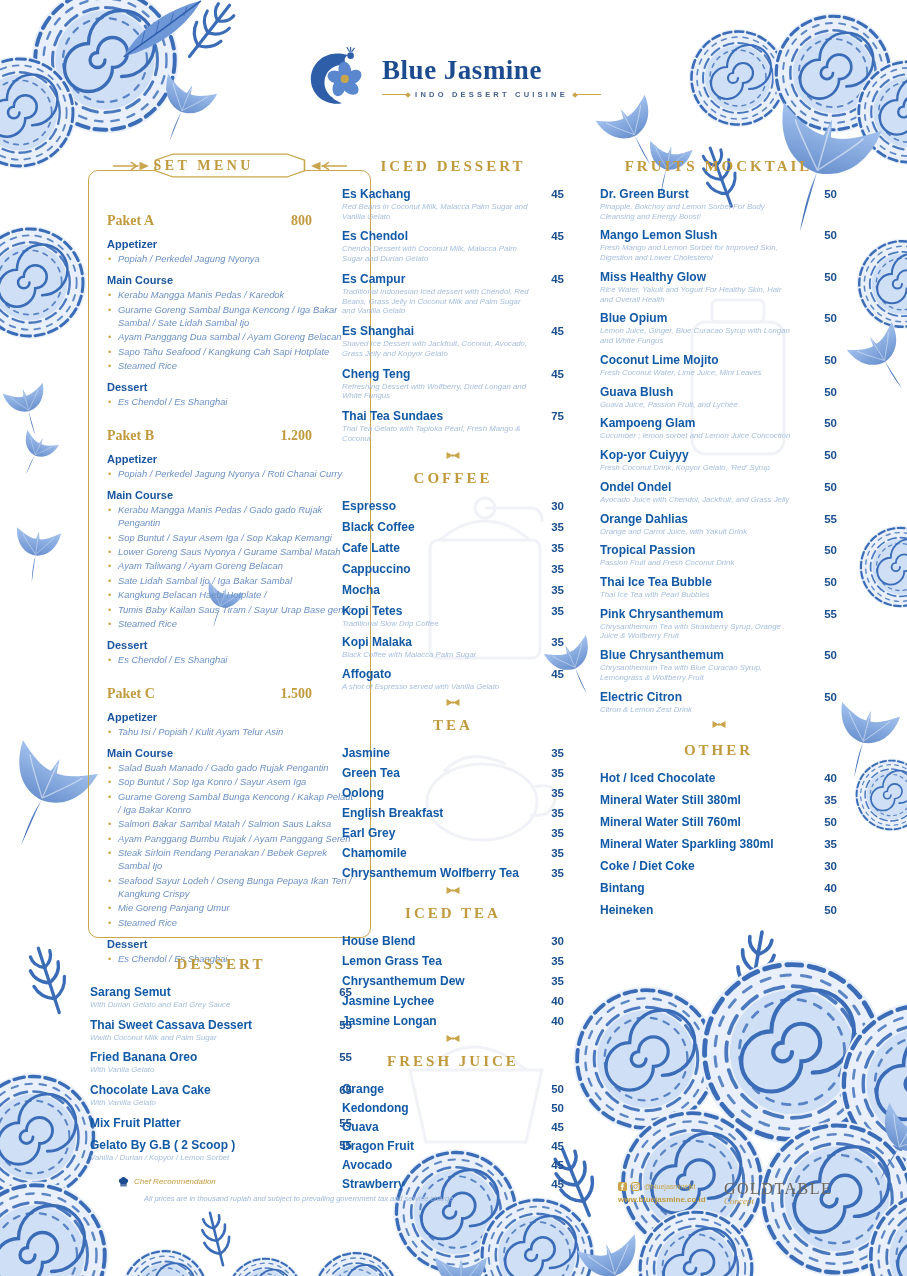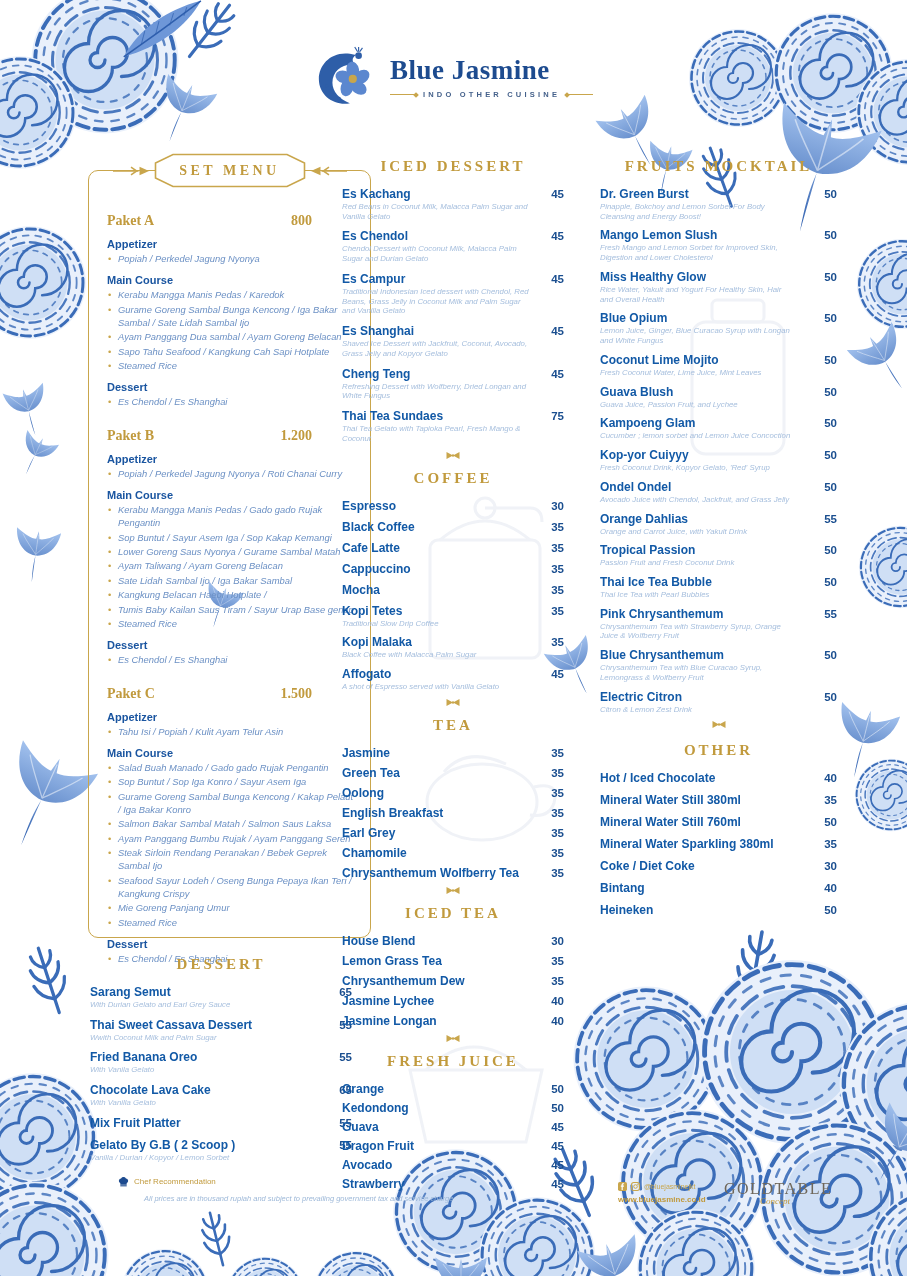--- a/index.html
+++ b/index.html
@@ -13,21 +13,21 @@
 .brand-name{font-family:"Liberation Serif",serif;font-size:27px;font-weight:bold;color:#1d4b8f;letter-spacing:.5px}
 .tagline-row{display:flex;align-items:center;gap:7px;margin-top:4px}
 .tl-line{width:26px;height:1px;background:#C9A64C;position:relative}
 .tl-line::after{content:"";position:absolute;top:-1.5px;width:4px;height:4px;background:#C9A64C;transform:rotate(45deg)}
 .tl-line.l::after{right:-2px}.tl-line.r::after{left:-2px}
 .tagline{font-size:7.5px;font-weight:bold;letter-spacing:3.2px;color:#44608a}
 
 
 .smbox{left:88px;top:170px;width:283px;height:768px;border:1.5px solid #C9A64C;border-radius:10px;padding:42px 14px 0 18px}
 .plate-row{position:absolute;top:-18px;left:50%;transform:translateX(-50%);display:flex;align-items:center;gap:5px}
-.plate{position:relative;width:152px;height:35px;display:flex;align-items:center;justify-content:center}
+.plate{position:relative;width:152px;height:25px;display:flex;align-items:center;justify-content:flex-start}
 .plate svg.frame{position:absolute;inset:0;width:100%;height:100%}
 .plate-text{position:relative;font-family:"Liberation Serif",serif;font-weight:bold;font-size:14px;letter-spacing:3.5px;color:#C19A3D}
 .plate-arrow.flip{transform:scaleX(-1)}
 .package{margin-bottom:19px}
 .pkg-head{display:flex;justify-content:space-between;padding-right:44px;margin-bottom:3px}
 .pkg-name,.pkg-price{font-family:"Liberation Serif",serif;font-weight:bold;font-size:14px;color:#C19A3D}
 .course-label{font-size:11px;font-weight:bold;color:#1a55a0;margin-top:9px;margin-bottom:2px}
 .course-items{list-style:none}
 .ci{font-size:9.4px;font-style:italic;color:#6b90c4;line-height:1.42;padding-left:11px;position:relative;margin-bottom:1px}
 .ci::before{content:"\2022";position:absolute;left:1px;color:#C9A64C;font-style:normal}
@@ -48,29 +48,29 @@
 .s-mock .item{margin-bottom:7px}
 .s-other .item{margin-bottom:8px}
 .s-dessert .item{margin-bottom:8px}
 .col-mid{left:342px;top:158px;width:222px}
 .col-right{left:600px;top:158px;width:237px}
 .dessert-sec{left:90px;top:956px;width:262px}
 .s-other{margin-top:14px}
 
 
 .chef-line{left:118px;top:1176px;display:flex;gap:5px;align-items:center}
-.chef-text{font-size:8px;color:#C19A3D}
+.chef-text{font-size:8px;font-style:italic;color:#C19A3D}
 .disclaimer{left:144px;top:1194px;font-size:7.5px;font-style:italic;color:#9db8d8}
 .social{left:618px;top:1182px}
 .social-row{display:flex;align-items:center;gap:4px}
 .handle{font-size:7px;color:#C9A64C}
 .website{font-size:8px;font-weight:bold;color:#C19A3D;margin-top:4px}
 .goldtable{left:724px;top:1180px;text-align:center}
 .gt-name{font-family:"Liberation Serif",serif;font-size:16px;letter-spacing:1.5px;color:#6f675a}
-.gt-sub{font-family:"Liberation Serif",serif;font-size:9px;font-style:italic;color:#C19A3D;text-align:center;margin-top:-2px;padding-right:6px}
+.gt-sub{font-family:"Liberation Serif",serif;font-size:9px;font-style:italic;color:#C19A3D;text-align:left;margin-top:-2px;padding-right:6px}
 </style>
 </head>
 <body>
 
 <svg class="decor" viewBox="0 0 907 1276">
   <defs>
     <linearGradient id="gk" x1="0" y1="0" x2="0" y2="1">
       <stop offset="0" stop-color="#a3c2ee"></stop>
         <stop offset="1" stop-color="#2f5fae"></stop>
     </linearGradient>
@@ -218,21 +218,21 @@
     <g fill="#2e5ea8">
         <circle cx="18" cy="48" r="2"></circle>
         <circle cx="26" cy="53" r="1.6"></circle>
         <circle cx="13" cy="40" r="1.6"></circle>
       </g>
   </svg>
   <div>
     <div class="brand-name">Blue Jasmine</div>
     <div class="tagline-row">
       <span class="tl-line l"></span>
-      <span class="tagline">INDO OTHER CUISINE</span>
+      <span class="tagline">INDO DESSERT CUISINE</span>
       <span class="tl-line r"></span>
     </div>
   </div>
 </div>
 
 <div class="layer smbox">
   <div class="plate-row">
     <svg class="plate-arrow" width="36" height="12" viewBox="0 0 38 12">
       <g stroke="#C9A64C" stroke-width="1.6" fill="none">
           <path d="M0 6 H27"></path>

